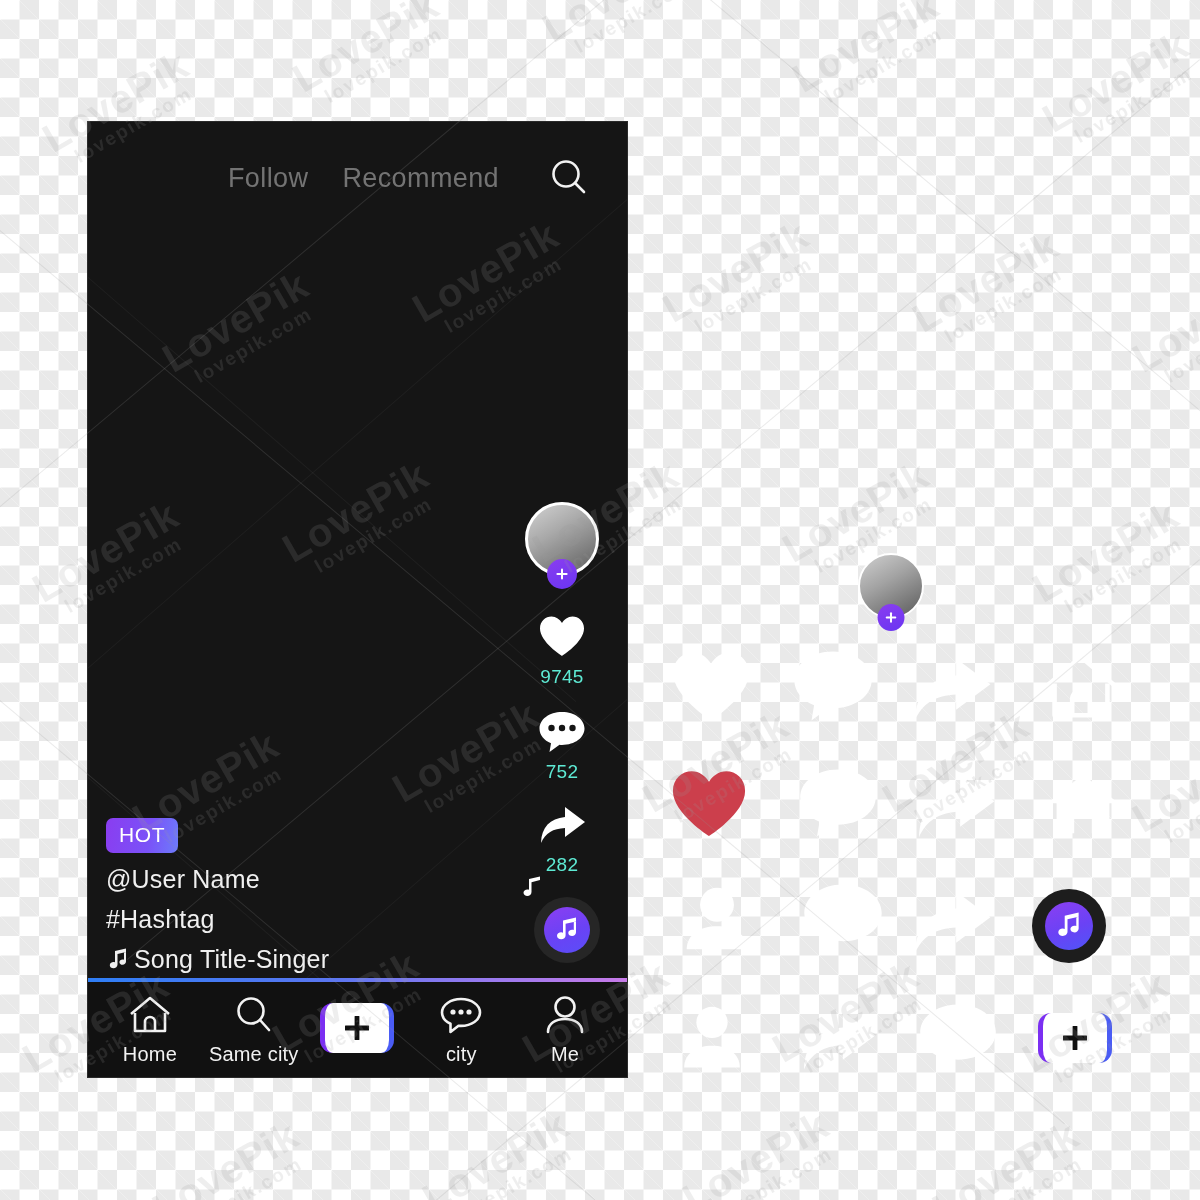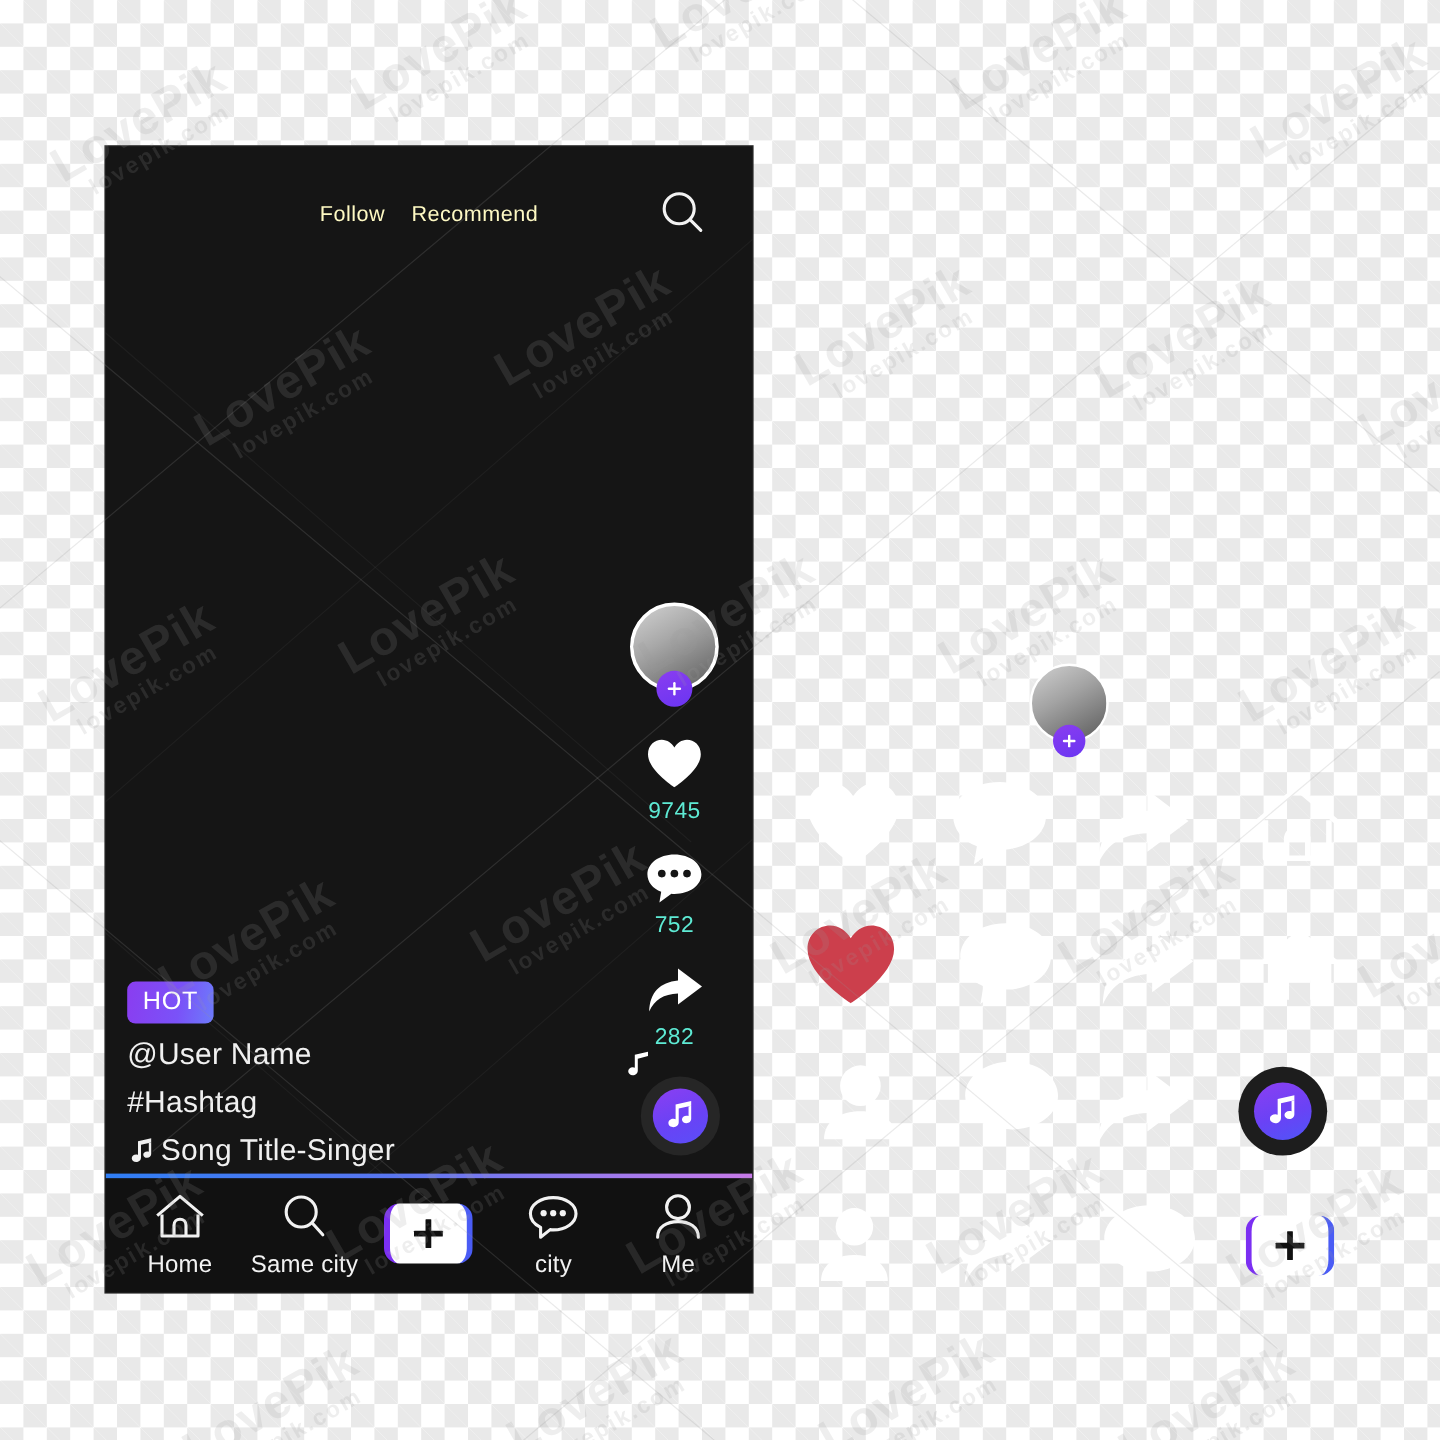--- a/index.html
+++ b/index.html
@@ -54,23 +54,24 @@
     position: absolute; height: 1px; background: rgba(255,255,255,0.045);
     transform-origin: 0 0;
   }
 
   
   #topbar {
     position: absolute; left: 0; top: 0; width: 100%; height: 112px;
     display: flex; align-items: center; justify-content: center; gap: 22px;
   }
   .tab {
-    color: #fef9c3; font-size: 18px; letter-spacing: .4px;
+    color: #737373; font-size: 27px; letter-spacing: .4px;
     font-family: "Liberation Sans", sans-serif; font-weight: 400;
     cursor: pointer;
+    margin-left: 12px;
   }
   #search-btn {
     position: absolute; right: 36px; top: 50%; transform: translateY(-50%);
     width: 44px; height: 44px; cursor: pointer;
   }
 
   
   #rail {
     position: absolute; right: 20px; top: 380px;
     width: 90px; display: flex; flex-direction: column; align-items: center;

